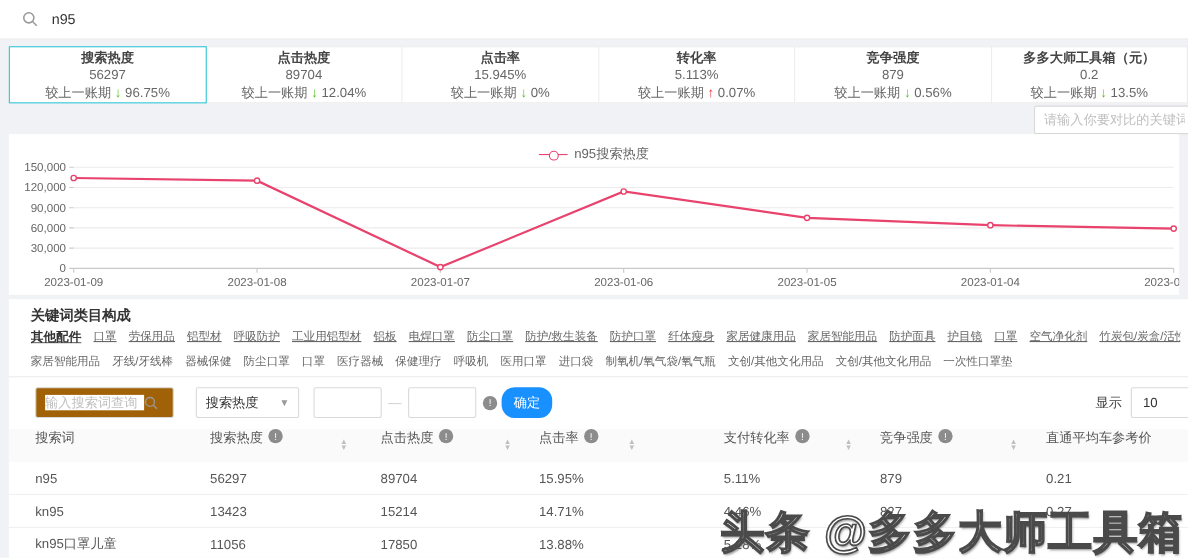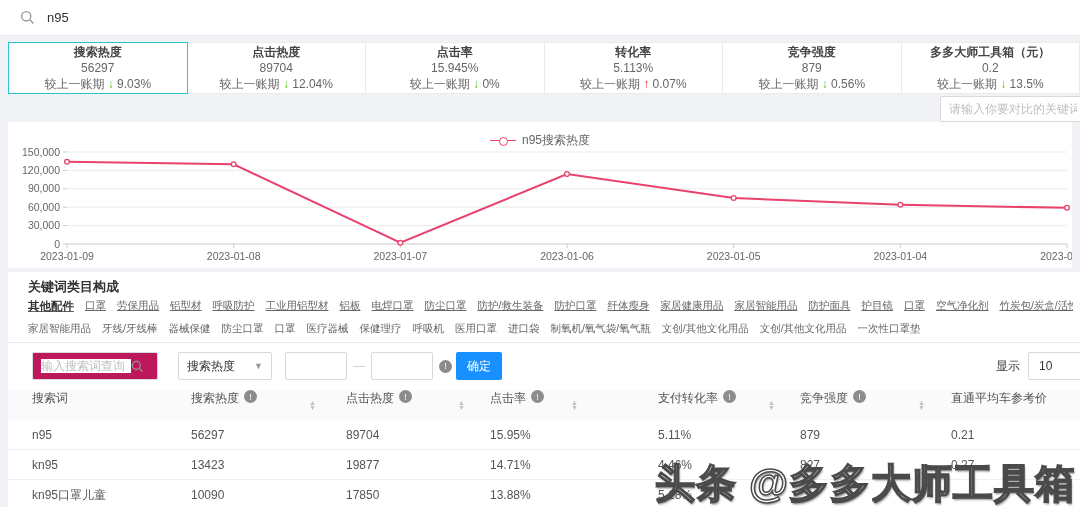--- a/index.html
+++ b/index.html
@@ -56,36 +56,36 @@
           font-size:10.5px; color:#666; width:1045px; overflow:hidden; }
   .tabs-r1 { top:27px;text-decoration:underline; }
   .tabs-r2 { top:50px; }
   .tab { cursor:pointer; }
   .tabs-r1 .tab:first-child { color:#333; font-weight:bold; font-size:11.5px; }
   .tabs-divider { position:absolute; top:70px; left:0; width:1072px; border-top:1px solid #ececec; }
 
   
   .filter { position:absolute; top:80px; left:0; width:1072px; height:30px; }
   .f-abs { position:absolute; top:0; height:28px; }
-  .kw-input { left:24px; width:126px; border:1px solid #d9d9d9; border-radius:2px; background:#be185d;
+  .kw-input { left:24px; width:126px; border:1px solid #d9d9d9; border-radius:2px; background:#a16207;
               display:flex; align-items:center; padding:0 6px 0 8px; }
   .kw-input input { border:none; outline:none; width:90px; font-size:12px; color:#333;
                     font-family:"Liberation Sans",sans-serif; }
   .kw-input input::placeholder, .compare::placeholder, .range input::placeholder { color:#bfbfbf; }
   .metric-select { left:170px; width:94px; border:1px solid #d9d9d9; border-radius:2px; background:#fff;
                    display:flex; align-items:center; justify-content:space-between; padding:0 8px; color:#333;
                    cursor:pointer; }
   .chevron { color:#999; font-size:9px; }
   .range { left:277px; display:flex; align-items:center; gap:6px; }
   .range input { width:62px; height:28px; border:1px solid #d9d9d9; border-radius:2px; outline:none; padding:0 6px;
                  font-family:"Liberation Sans",sans-serif; }
   .dash { color:#ccc; }
   .info { display:inline-flex; width:13px; height:13px; border-radius:50%; background:#8c8c8c; color:#fff;
           font-size:9px; align-items:center; justify-content:center; flex:0 0 auto; cursor:pointer; }
-  .confirm-btn { left:448px; width:46px; background:#1890ff; color:#fff; border:none; border-radius:2px;
+  .confirm-btn { left:448px; width:46px; background:#1890ff; color:#fff; border:none; border-radius:12px;
                  font-size:12px; cursor:pointer; font-family:"Liberation Sans",sans-serif; }
   .display-wrap { position:absolute; right:-8px; top:0; display:flex; align-items:center; gap:8px; }
   .display-label { color:#404040; }
   .page-size { width:60px; height:28px; border:1px solid #d9d9d9; border-radius:2px; background:#fff;
                display:flex; align-items:center; padding-left:10px; color:#333; cursor:pointer; }
 
   
   .table { position:absolute; top:118px; left:0; width:1072px; }
   .hrow { position:relative; height:30px; background:#fafafa; color:#555; }
   .hcol { position:absolute; top:0; height:30px; display:flex; align-items:flex-start; gap:5px; }
@@ -121,21 +121,21 @@
   </svg>
   <input value="n95" style="">
 </div>
 
 <div class="stats">
     <div class="stat active">
     <div class="t">搜索热度</div>
     <div class="v">56297</div>
     <div class="c"><span>较上一账期</span>
       <span class="arr down">↓</span>
-      <span>9.03%</span></div>
+      <span>96.75%</span></div>
   </div>
     <div class="stat">
     <div class="t">点击热度</div>
     <div class="v">89704</div>
     <div class="c"><span>较上一账期</span>
       <span class="arr down">↓</span>
       <span>12.04%</span></div>
   </div>
     <div class="stat">
     <div class="t">点击率</div>
@@ -344,29 +344,29 @@
         <span class="cell">56297</span>
         <span class="cell">89704</span>
         <span class="cell">15.95%</span>
         <span class="cell">5.11%</span>
         <span class="cell">879</span>
         <span class="cell">0.21</span>
       </div>
         <div class="trow">
         <span class="cell">kn95</span>
         <span class="cell">13423</span>
-        <span class="cell">19877</span>
+        <span class="cell">15214</span>
         <span class="cell">14.71%</span>
         <span class="cell">4.46%</span>
         <span class="cell">827</span>
         <span class="cell">0.27</span>
       </div>
         <div class="trow">
         <span class="cell">kn95口罩儿童</span>
-        <span class="cell">10090</span>
+        <span class="cell">11056</span>
         <span class="cell">17850</span>
         <span class="cell">13.88%</span>
         <span class="cell">5.18%</span>
         <span class="cell"></span>
         <span class="cell"></span>
       </div>
       </div>
   </div>
 </div>
 

